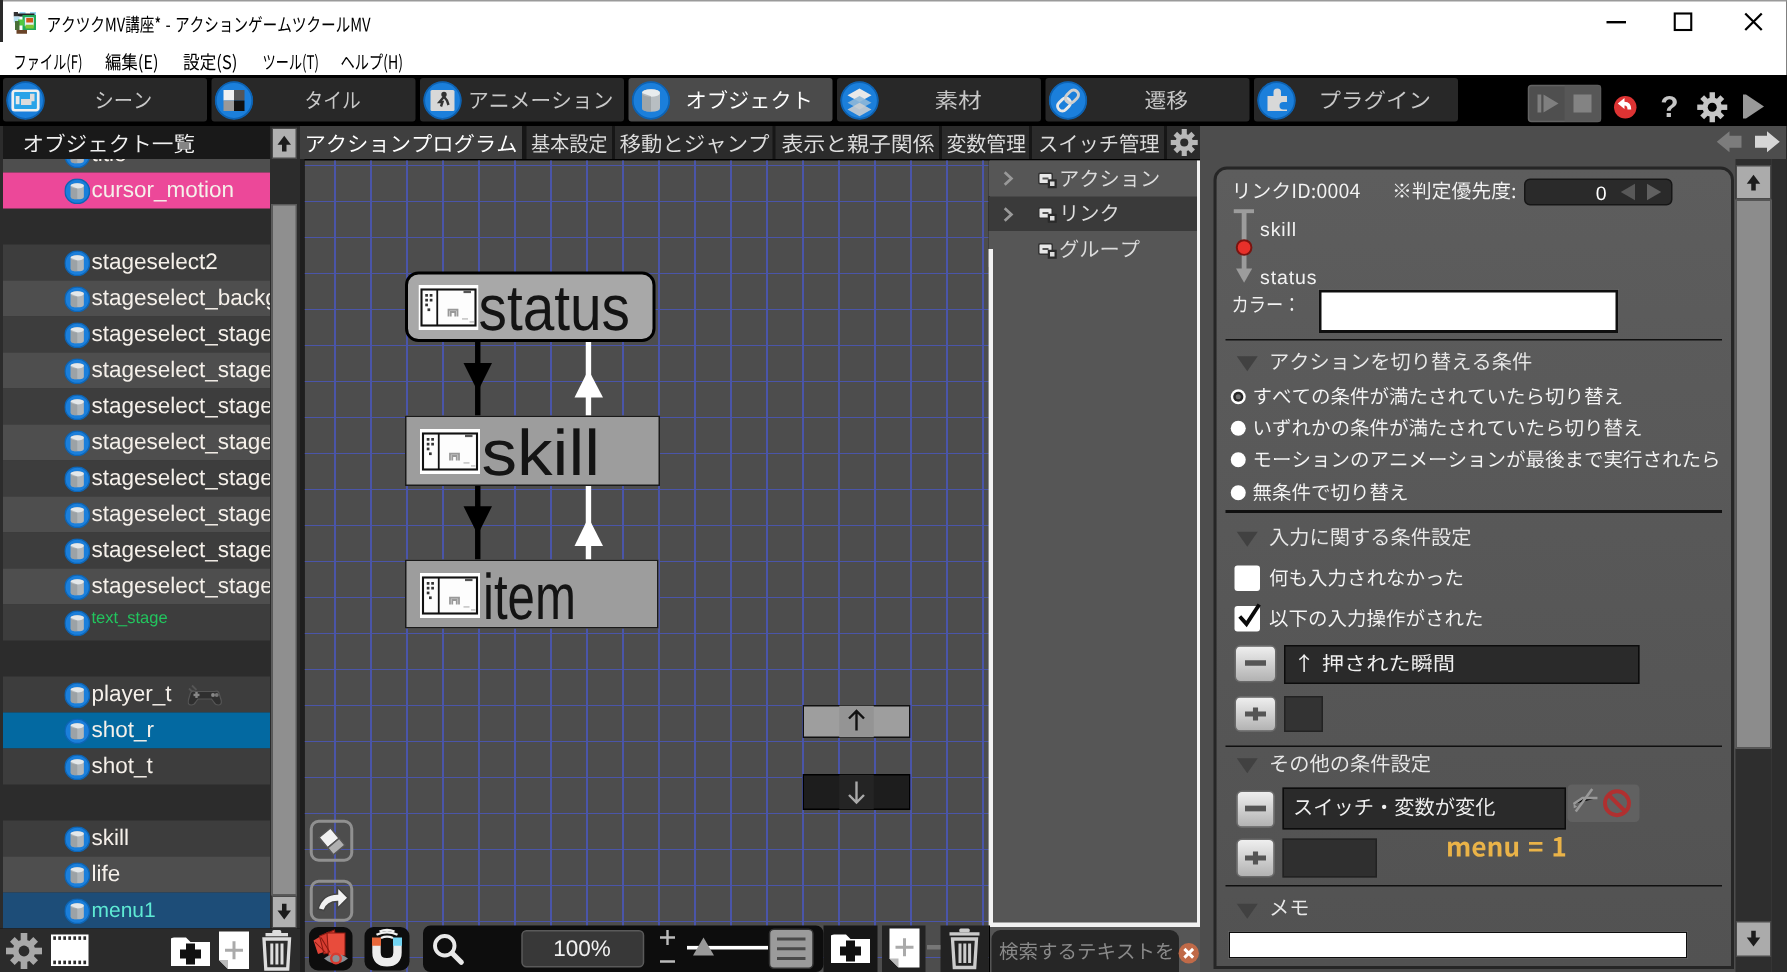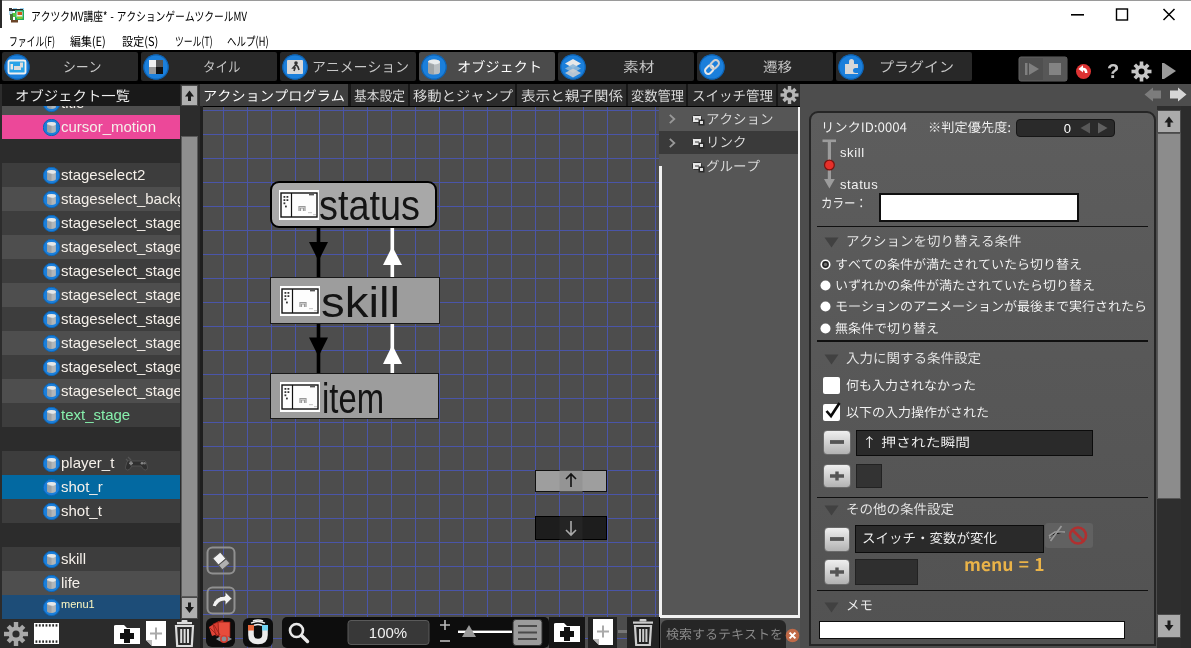--- a/index.html
+++ b/index.html
@@ -377,21 +377,21 @@
       <span style="position:absolute;left:59px;top:3px;font-size:15px;color:#f5f0ea">stageselect_stage0</span>
     </div>
 <div style="position:absolute;left:0;top:297px;width:178px;height:24px;background:#3d3d3d">
       <svg style="position:absolute;left:41px;top:3.5px" width="17" height="17" viewBox="-8.5 -8.5 17 17">
         <circle r="8.2" fill="#1b7fdb"></circle>
         <circle r="8.2" fill="none" stroke="#0d65b5"></circle>
         <path d="M-4.4 -3.6 Q-4.4 -5.4 0 -5.4 Q4.4 -5.4 4.4 -3.6 L4.4 3.6 Q4.4 5.4 0 5.4 Q-4.4 5.4 -4.4 3.6 Z" fill="#b0b6ba"></path>
         <ellipse cx="0" cy="-3.6" rx="4.4" ry="1.8" fill="#e4e8ea"></ellipse>
         <path d="M-4.4 -3.6 L-4.4 3.6 Q-4.4 5.4 0 5.4 L0 -1.8 Z" fill="#878d91" opacity="0.5"></path>
       </svg>
-      <span style="position:absolute;left:59px;top:3px;font-size:15px;color:#86efac">text_stage</span>
+      <span style="position:absolute;left:59px;top:3px;font-size:11px;color:#22c55e">text_stage</span>
     </div>
 <div style="position:absolute;left:0;top:345px;width:178px;height:24px;background:#3d3d3d">
       <svg style="position:absolute;left:41px;top:3.5px" width="17" height="17" viewBox="-8.5 -8.5 17 17">
         <circle r="8.2" fill="#1b7fdb"></circle>
         <circle r="8.2" fill="none" stroke="#0d65b5"></circle>
         <path d="M-4.4 -3.6 Q-4.4 -5.4 0 -5.4 Q4.4 -5.4 4.4 -3.6 L4.4 3.6 Q4.4 5.4 0 5.4 Q-4.4 5.4 -4.4 3.6 Z" fill="#b0b6ba"></path>
         <ellipse cx="0" cy="-3.6" rx="4.4" ry="1.8" fill="#e4e8ea"></ellipse>
         <path d="M-4.4 -3.6 L-4.4 3.6 Q-4.4 5.4 0 5.4 L0 -1.8 Z" fill="#878d91" opacity="0.5"></path>
       </svg>
       <span style="position:absolute;left:59px;top:3px;font-size:15px;color:#f5f0ea">player_t</span>
@@ -445,21 +445,21 @@
       <span style="position:absolute;left:59px;top:3px;font-size:15px;color:#f5f0ea">life</span>
     </div>
 <div style="position:absolute;left:0;top:489px;width:178px;height:24px;background:#1d4d78">
       <svg style="position:absolute;left:41px;top:3.5px" width="17" height="17" viewBox="-8.5 -8.5 17 17">
         <circle r="8.2" fill="#1b7fdb"></circle>
         <circle r="8.2" fill="none" stroke="#0d65b5"></circle>
         <path d="M-4.4 -3.6 Q-4.4 -5.4 0 -5.4 Q4.4 -5.4 4.4 -3.6 L4.4 3.6 Q4.4 5.4 0 5.4 Q-4.4 5.4 -4.4 3.6 Z" fill="#b0b6ba"></path>
         <ellipse cx="0" cy="-3.6" rx="4.4" ry="1.8" fill="#e4e8ea"></ellipse>
         <path d="M-4.4 -3.6 L-4.4 3.6 Q-4.4 5.4 0 5.4 L0 -1.8 Z" fill="#878d91" opacity="0.5"></path>
       </svg>
-      <span style="position:absolute;left:59px;top:3px;font-size:11px;color:#fef9c3">menu1</span>
+      <span style="position:absolute;left:59px;top:3px;font-size:14px;color:#5eead4">menu1</span>
     </div>
 </div>
 <svg class="abs" style="left:181px;top:85px;z-index:6" width="17" height="21" viewBox="0 0 17 21">
     <rect x="0.5" y="0.5" width="16" height="20" fill="#b0b0b0" stroke="#4a4a4a"></rect>
     <rect x="7" y="10.5" width="3" height="5.5" fill="#1c1c1c"></rect>
     <path d="M4 11.5 L13 11.5 L8.5 5.5 Z" fill="#1c1c1c"></path>
   </svg>
 <div class="abs" style="left:181px;top:136px;width:17px;height:461px;background:#8f8f8f;border:1px solid #5a5a5a"></div>
 <svg class="abs" style="left:181px;top:597px;z-index:6" width="17" height="22" viewBox="0 0 17 22">
     <rect x="0.5" y="0.5" width="16" height="21" fill="#b0b0b0" stroke="#4a4a4a"></rect>

